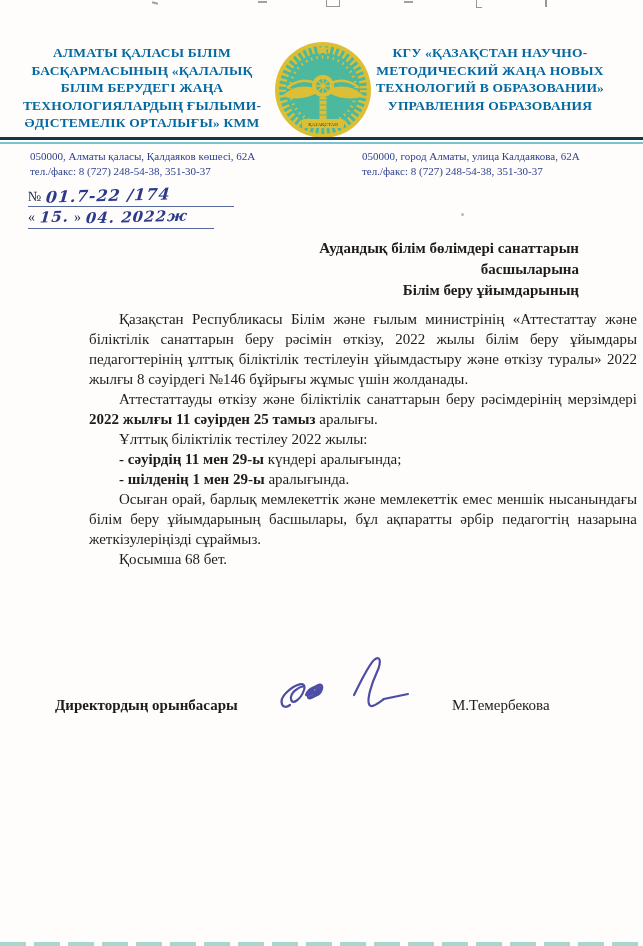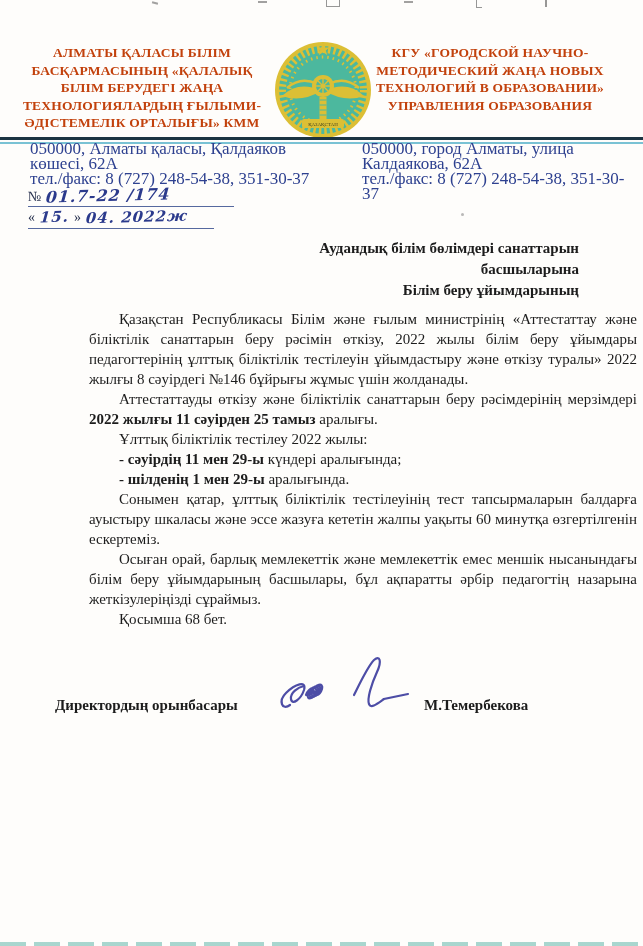--- a/index.html
+++ b/index.html
@@ -13,29 +13,29 @@
   .a1{left:152px;top:2px;width:6px;height:2px;background:#555;transform:rotate(14deg);}
   .a2{left:258px;top:1px;width:9px;height:2px;background:#555;}
   .a3{left:326px;top:0;width:12px;height:6px;border:1.5px solid #444;border-top:none;}
   .a4{left:404px;top:1px;width:9px;height:2px;background:#555;}
   .a5{left:476px;top:0;width:5px;height:7px;border:1.5px solid #444;border-right:none;border-top:none;}
   .a6{left:545px;top:0;width:2px;height:7px;background:#444;}
   .speck{left:461px;top:213px;width:3px;height:3px;border-radius:50%;background:#8a8a8a;opacity:.6;}
   
   .org{
     position:absolute;top:44px;font-weight:bold;text-align:center;
-    color:#c2410c;font-size:13.5px;line-height:17.5px;letter-spacing:.2px;
+    color:#0369a1;font-size:13.5px;line-height:17.5px;letter-spacing:.2px;
   }
   .org-left{left:14px;width:256px;}
   .org-right{left:350px;width:280px;}
   .emblem{position:absolute;left:273px;top:40px;width:100px;height:100px;}
   .rule-dark{position:absolute;left:0;top:137px;width:643px;height:3px;background:#1b3442;}
   .rule-teal{position:absolute;left:0;top:142px;width:643px;height:2px;background:#79c2d4;}
   .address{
-    position:absolute;top:141px;font-size:17px;line-height:15px;color:#2e4190;
+    position:absolute;top:149px;font-size:11px;line-height:15px;color:#2e4190;
   }
   .address-left{left:30px;width:310px;}
   .address-right{left:362px;width:270px;}
   
   .ref-line{
     position:absolute;display:flex;align-items:baseline;gap:5px;
     border-bottom:1.4px solid #56699f;height:20px;
   }
   .ref-no{left:28px;top:186px;width:206px;}
   .ref-date{left:28px;top:208px;width:186px;}
@@ -52,21 +52,21 @@
     font-weight:bold;font-size:15px;line-height:21px;
   }
   
   .body{
     position:absolute;left:52px;top:309px;width:548px;
     font-size:15px;line-height:20px;text-align:justify;margin-left:37px;
   }
   .body p{margin:0;text-indent:30px;}
   
   .sig-title{position:absolute;left:55px;top:697px;font-weight:bold;font-size:15px;}
-  .sig-name{position:absolute;left:424px;top:697px;font-weight:bold;font-size:15px;}
+  .sig-name{position:absolute;left:452px;top:697px;font-weight:normal;font-size:15px;}
   .sig-script{position:absolute;left:276px;top:653px;width:140px;height:75px;}
   
   .bottom-dashes{
     position:absolute;left:0;bottom:0;width:100%;height:4px;
     background:repeating-linear-gradient(90deg,rgba(98,182,170,.55) 0 26px,transparent 26px 34px);
   }
 </style>
 </head>
 <body>
 
@@ -106,21 +106,21 @@
     <path d="M43 46 H57 M50 39 V53 M45 41 L55 51 M55 41 L45 51" stroke="#dcbf35" stroke-width="1.4"></path>
 
     <rect x="46.5" y="57" width="7" height="26" fill="#dcbf35"></rect>
     <path d="M46.5 60 H53.5 M46.5 65 H53.5 M46.5 70 H53.5 M46.5 75 H53.5" stroke="#4cb89e" stroke-width="1"></path>
 
     <rect x="29" y="79" width="42" height="9" rx="2" fill="#dcbf35"></rect>
     <text x="50" y="86" text-anchor="middle" font-size="5" fill="#41401c">ҚАЗАҚСТАН</text>
   </svg>
 
   <div class="org org-right">
-    <div>КГУ «ГОРОДСКОЙ НАУЧНО-</div>
+    <div>КГУ «ҚАЗАҚСТАН НАУЧНО-</div>
     <div>МЕТОДИЧЕСКИЙ ЖАҢА НОВЫХ</div>
     <div>ТЕХНОЛОГИЙ В ОБРАЗОВАНИИ»</div>
     <div>УПРАВЛЕНИЯ ОБРАЗОВАНИЯ</div>
   </div>
 
   <div class="rule-dark"></div>
   <div class="rule-teal"></div>
 
   <div class="address address-left">
     <div>050000, Алматы қаласы, Қалдаяков көшесі, 62А</div>
@@ -147,21 +147,20 @@
     <div>басшыларына</div>
     <div>Білім беру ұйымдарының</div>
   </div>
 
   <div class="body">
     <p>Қазақстан Республикасы Білім және ғылым министрінің «Аттестаттау және біліктілік санаттарын беру рәсімін өткізу, 2022 жылы білім беру ұйымдары педагогтерінің ұлттық біліктілік тестілеуін ұйымдастыру және өткізу туралы» 2022 жылғы 8 сәуірдегі №146 бұйрығы жұмыс үшін жолданады.</p>
     <p><span>Аттестаттауды өткізу және біліктілік санаттарын беру рәсімдерінің мерзімдері </span><b>2022 жылғы 11 сәуірден 25 тамыз</b><span> аралығы.</span></p>
     <p>Ұлттық біліктілік тестілеу 2022 жылы:</p>
     <p><b>- сәуірдің 11 мен 29-ы</b><span> күндері аралығында;</span></p>
     <p><b>- шілденің 1 мен 29-ы</b><span> аралығында.</span></p>
-    <p>Сонымен қатар, ұлттық біліктілік тестілеуінің тест тапсырмаларын балдарға ауыстыру шкаласы және эссе жазуға кететін жалпы уақыты 60 минутқа  өзгертілгенін ескертеміз.</p>
     <p>Осыған орай, барлық мемлекеттік және мемлекеттік емес меншік нысанындағы білім беру ұйымдарының басшылары, бұл ақпаратты әрбір педагогтің назарына жеткізулеріңізді сұраймыз.</p>
     <p>Қосымша 68 бет.</p>
   </div>
 
   <div class="sig-title">Директордың орынбасары</div>
   <svg class="sig-script" viewBox="0 0 140 75">
     <g fill="none" stroke="#3f3f9f" stroke-width="2.2" stroke-linecap="round" opacity="0.92">
       <path d="M14 52 C6 58 2 48 10 40 C19 31 31 27 28 37 C25 46 16 53 15 46 C14 40 22 34 28 33"></path>
       <path d="M30 42 c3 -8 12 -10 10 -3 c-2 7 -10 9 -8 2 c3 -8 12 -10 10 -3 c-2 7 -10 9 -8 2 c3 -8 12 -10 10 -3 c-2 7 -10 9 -8 2 c3 -8 12 -10 10 -3 c-2 7 -10 9 -8 2"></path>
       <path d="M78 42 C84 30 92 13 98 7 C104 2 106 8 101 19 C95 32 91 46 93 51 C95 56 101 51 108 46 L132 41"></path>

